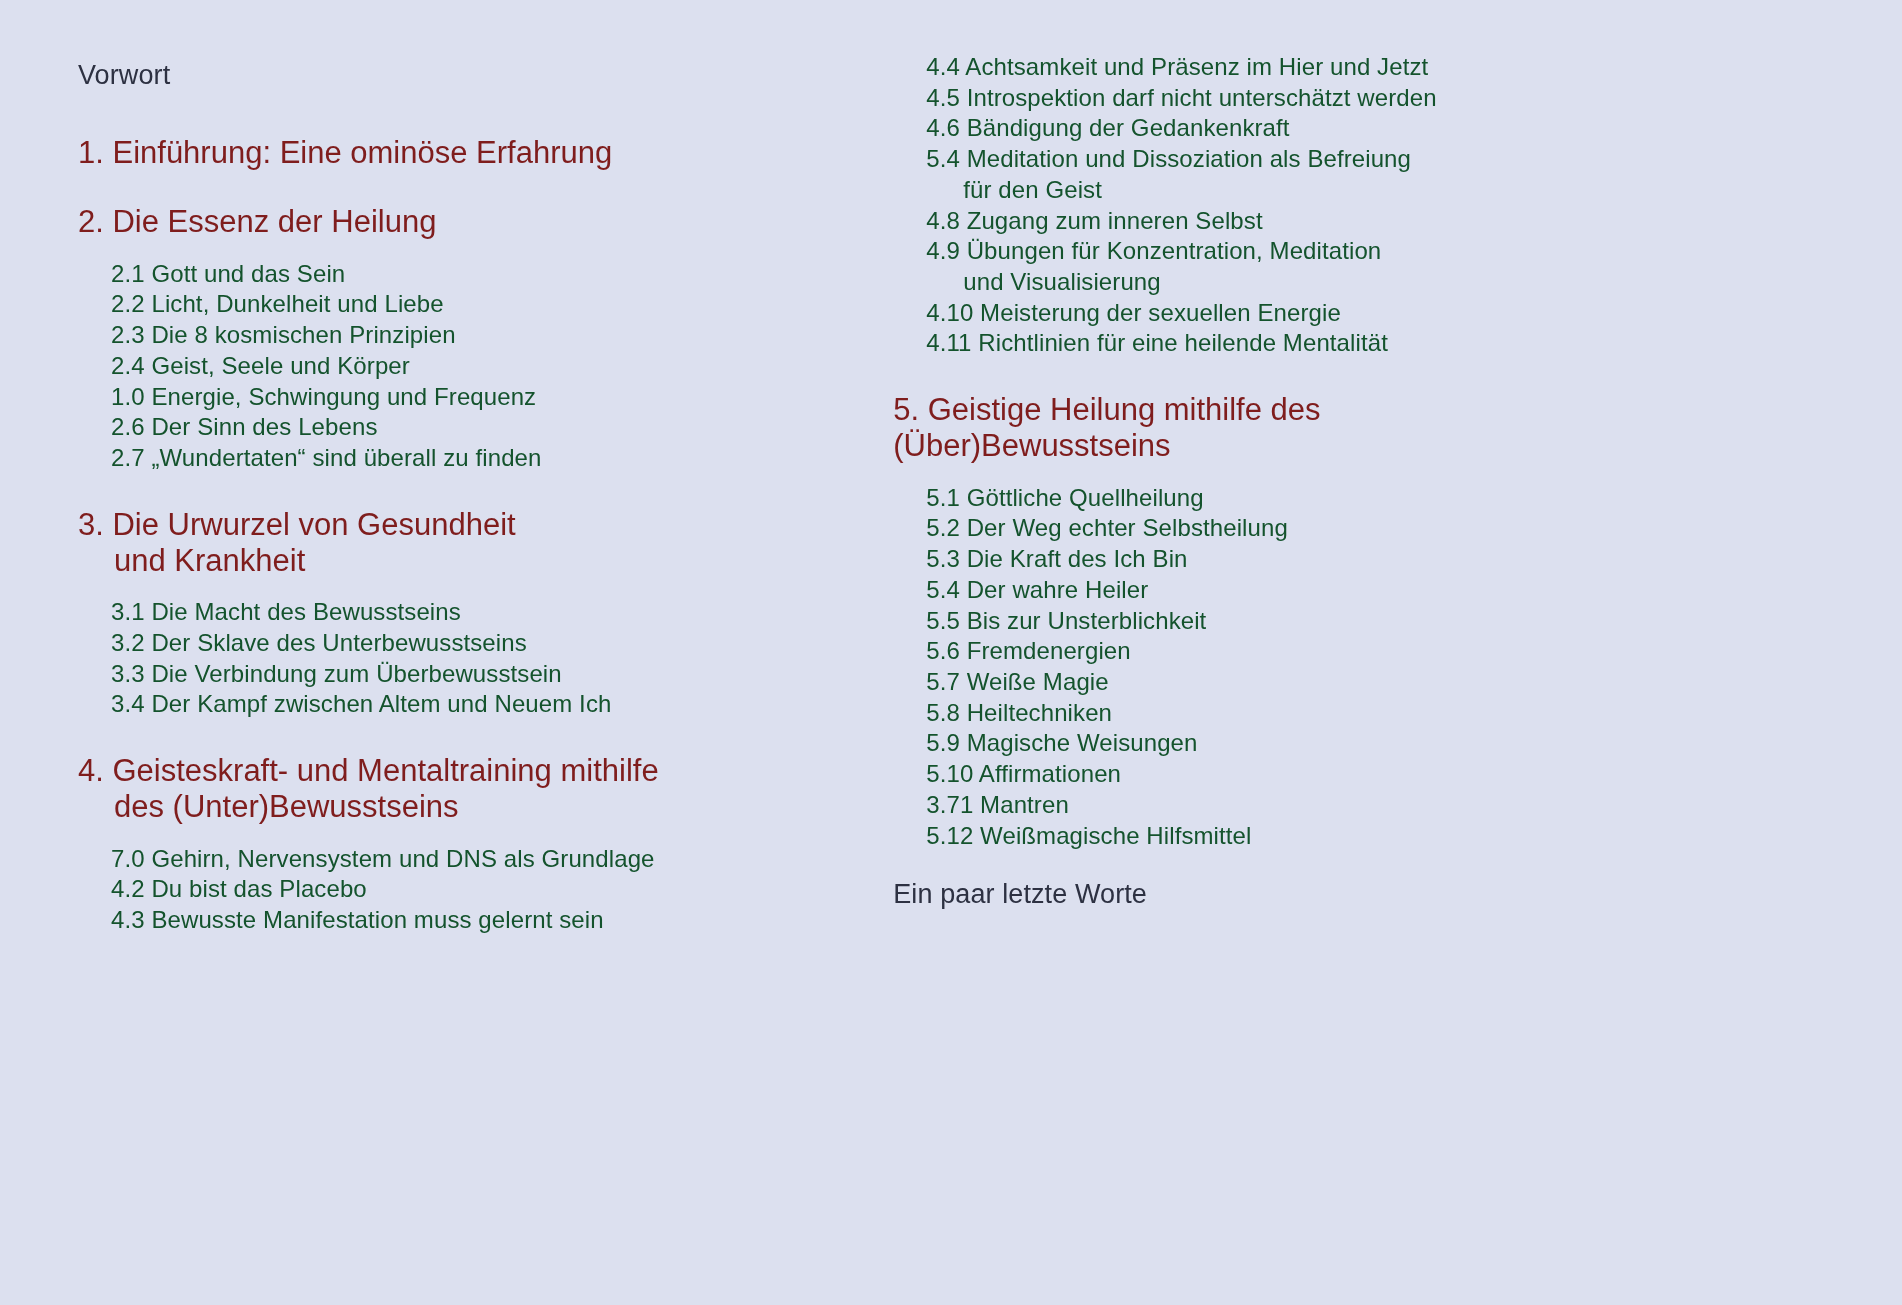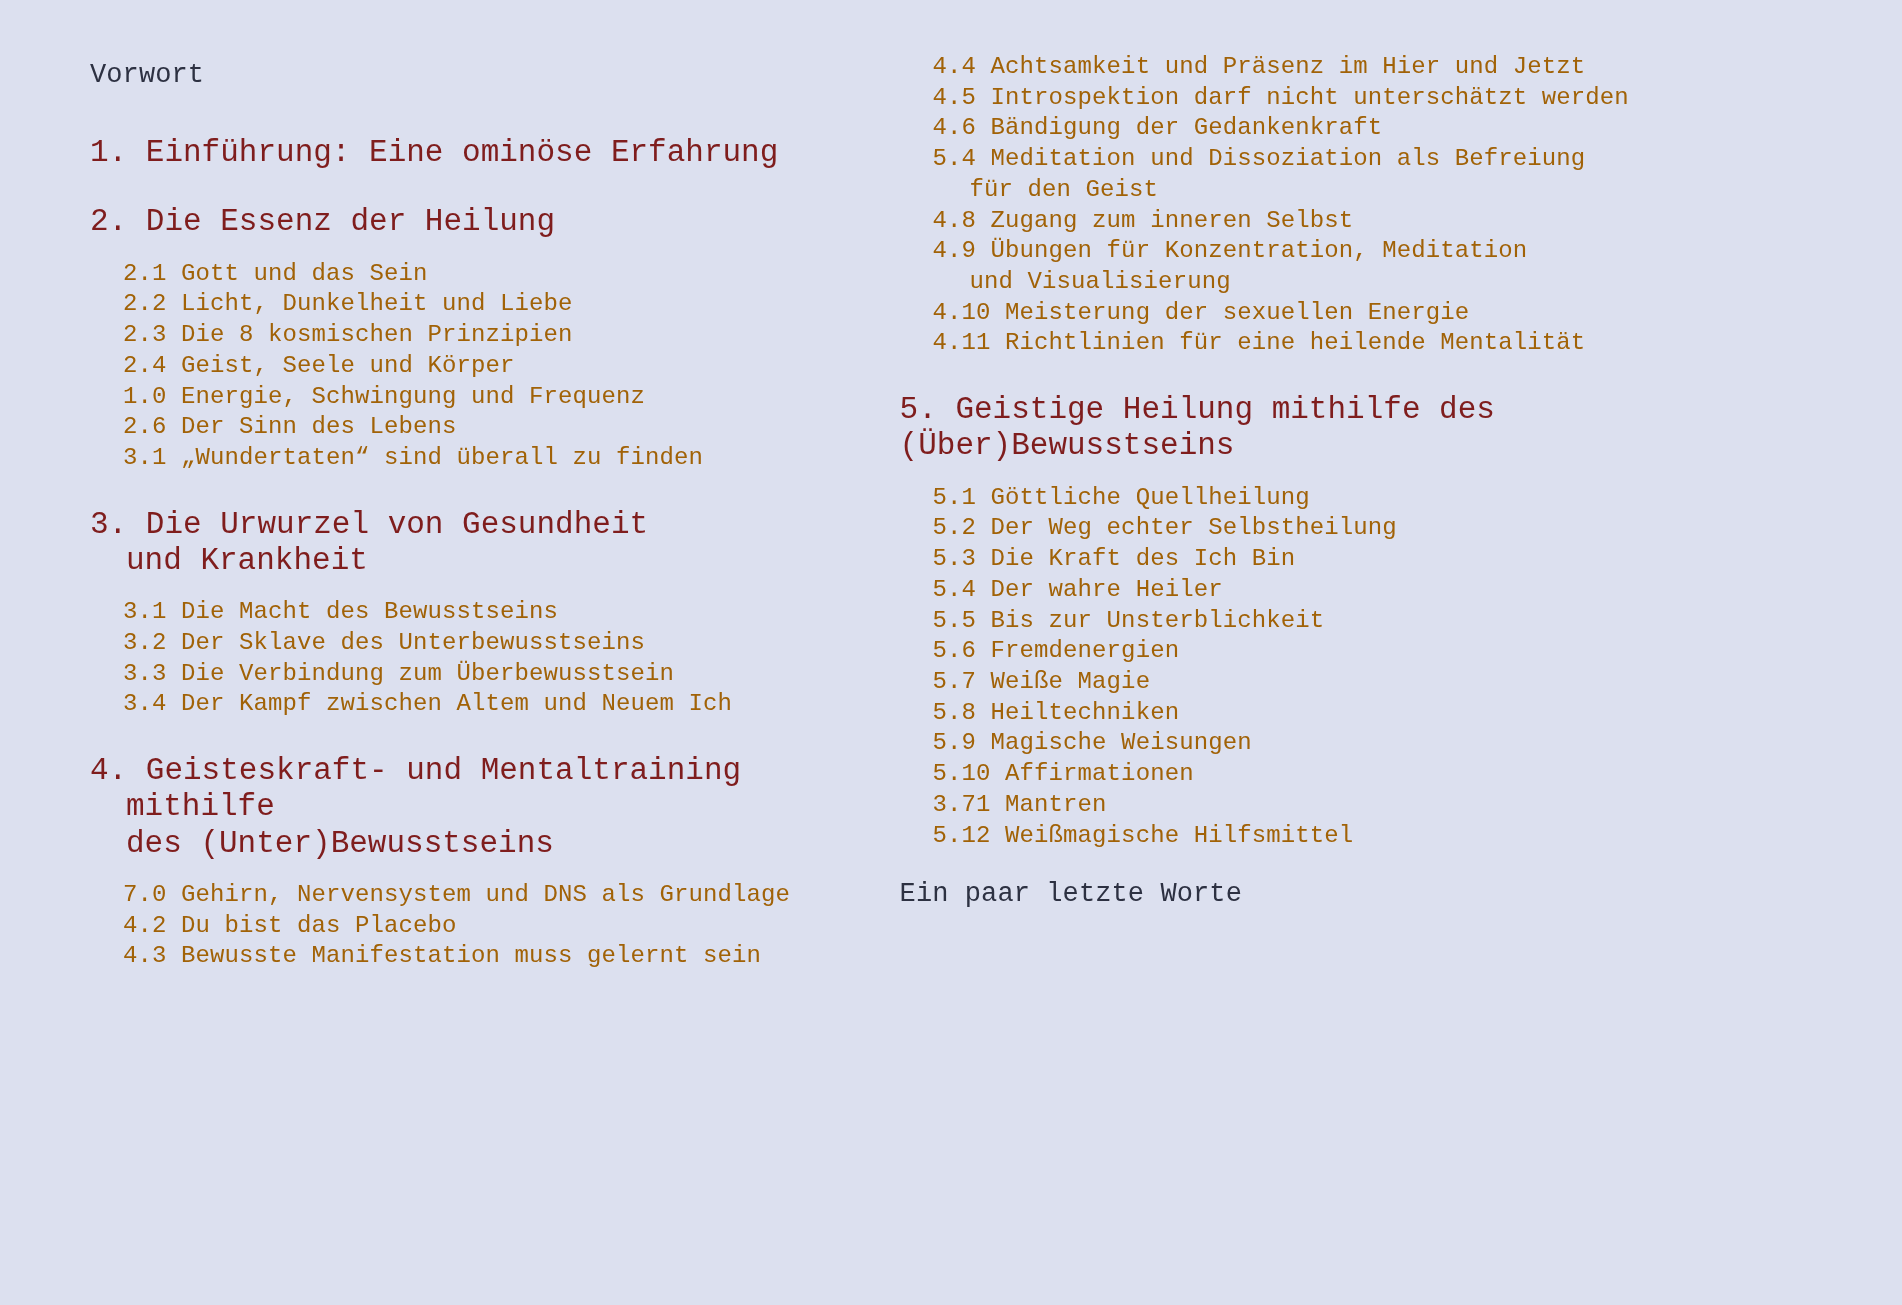--- a/index.html
+++ b/index.html
@@ -13,22 +13,21 @@
     font-family: "Liberation Sans", "DejaVu Sans", sans-serif;
     color: #2d3142;
     overflow: hidden;
   }
   .toc {
     position: relative;
     width: 1766px;
     height: 1305px;
     box-sizing: border-box;
     display: flex;
-    padding: 52px 40px 0 12px;
-    font-family: Liberation Mono, monospace;
+    padding: 52px 40px 0 0;
   }
   .column {
     box-sizing: border-box;
   }
   .col-left {
     width: 900px;
     padding-left: 78px;
     padding-top: 6px;
   }
   .col-right {
@@ -62,21 +61,21 @@
     padding-left: 36px;
     text-indent: -36px;
   }
 
   
   .sub {
     font-size: 24px;
     line-height: 1.28;
     font-weight: 400;
     letter-spacing: 0.1px;
-    color: #a16207;
+    color: #14532d;
     margin: 0;
     padding-left: 33px;
     white-space: pre-line;
   }
   .sub.hang {
     padding-left: 70px;
     text-indent: -37px;
   }
 
   
@@ -103,21 +102,21 @@
     <div class="gap-lg"></div>
 
     <div class="chapter">2. Die Essenz der Heilung</div>
 
     <div class="sub">2.1 Gott und das Sein</div>
     <div class="sub">2.2 Licht, Dunkelheit und Liebe</div>
     <div class="sub">2.3 Die 8 kosmischen Prinzipien</div>
     <div class="sub">2.4 Geist, Seele und Körper</div>
     <div class="sub">1.0 Energie, Schwingung und Frequenz</div>
     <div class="sub">2.6 Der Sinn des Lebens</div>
-    <div class="sub">3.1 „Wundertaten“ sind überall zu finden</div>
+    <div class="sub">2.7 „Wundertaten“ sind überall zu finden</div>
 
     <div class="gap-lg"></div>
 
     <div class="chapter hang">3. Die Urwurzel von Gesundheit
 und Krankheit</div>
 
     <div class="sub">3.1 Die Macht des Bewusstseins</div>
     <div class="sub">3.2 Der Sklave des Unterbewusstseins</div>
     <div class="sub">3.3 Die Verbindung zum Überbewusstsein</div>
     <div class="sub">3.4 Der Kampf zwischen Altem und Neuem Ich</div>

